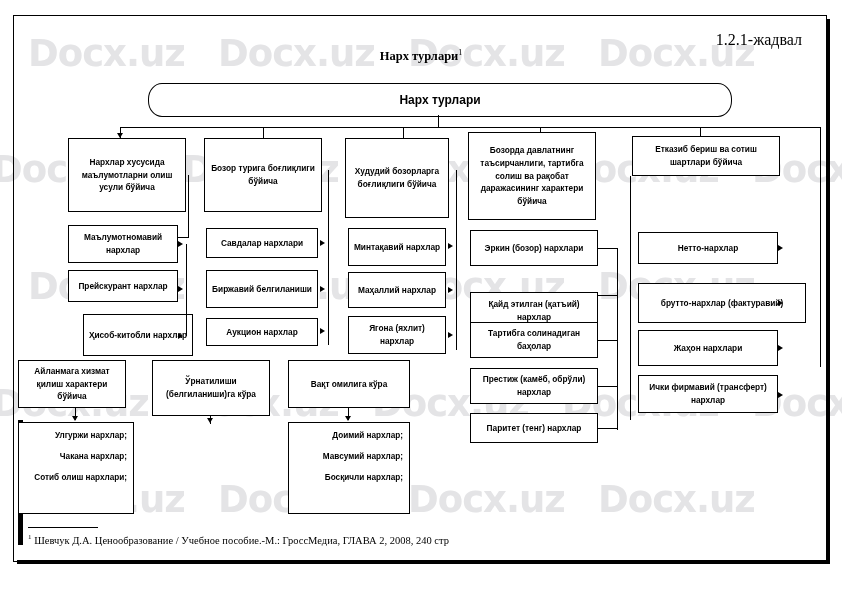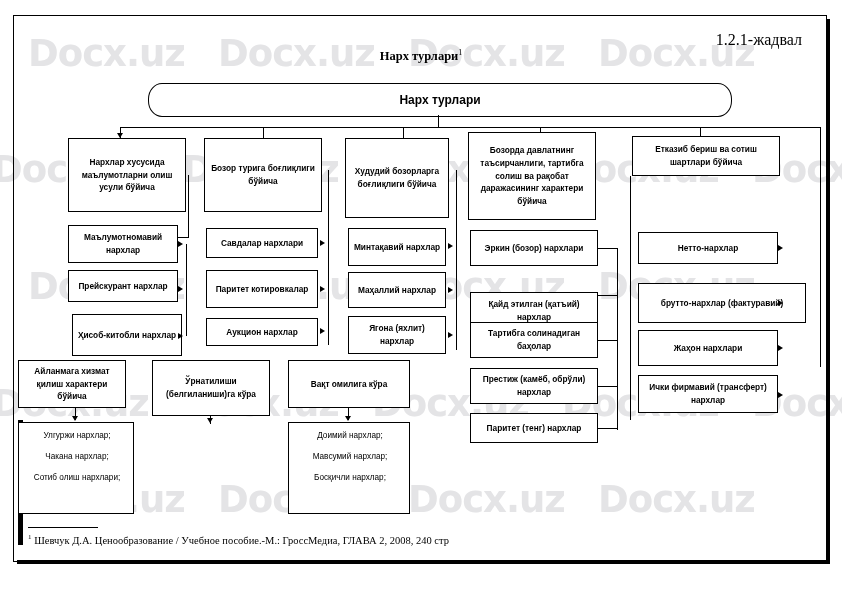--- a/index.html
+++ b/index.html
@@ -42,21 +42,21 @@
   .node{position:absolute;border:1.3px solid #000;background:#fff;
         display:flex;align-items:center;justify-content:center;text-align:center;
         font-size:8.4px;font-weight:700;line-height:1.55;padding:2px 3px;
         box-sizing:border-box;}
   .node.hdr{font-size:8.3px;}
   .node.leaf{font-weight:700;font-size:8.3px;}
 
   
   .listbox{position:absolute;border:1.3px solid #000;background:#fff;
      box-sizing:border-box;padding:7px 6px 4px 8px;font-size:8.2px;line-height:1.35;}
-  .listbox .li{margin-bottom:10px;text-align:center;}
+  .listbox .li{margin-bottom:10px;text-align:right;font-weight:bold;}
   .listbox .li:last-child{margin-bottom:0;}
 
   
   .ln{position:absolute;background:#000;}
   .lnh{height:1.1px;}
   .lnv{width:1.1px;}
   .arrow-r{position:absolute;width:0;height:0;border-top:3.3px solid transparent;
       border-bottom:3.3px solid transparent;border-left:5px solid #000;}
   .arrow-d{position:absolute;width:0;height:0;border-left:3.3px solid transparent;
       border-right:3.3px solid transparent;border-top:5px solid #000;}
@@ -122,30 +122,30 @@
     <div class="ln lnv" style="left:540px;top:127px;height:11px"></div>
     <div class="ln lnv" style="left:700px;top:127px;height:11px"></div>
     <div class="ln lnv" style="left:820px;top:127px;height:240px"></div>
 
     <div class="node hdr" style="left:68px;top:138px;width:118px;height:74px">Нархлар хусусида маълумотларни олиш усули бўйича</div>
     <div class="ln lnv" style="left:188px;top:175px;height:62px"></div>
     <div class="ln lnh" style="left:173px;top:237px;width:16px"></div>
 
     <div class="node leaf" style="left:68px;top:225px;width:110px;height:38px">Маълумотномавий нархлар</div>
     <div class="node leaf" style="left:68px;top:270px;width:110px;height:32px">Прейскурант нархлар</div>
-    <div class="node leaf" style="left:72px;top:314px;width:110px;height:42px">Ҳисоб-китобли нархлар</div>
+    <div class="node leaf" style="left:83px;top:314px;width:110px;height:42px">Ҳисоб-китобли нархлар</div>
 
     <div class="ln lnv" style="left:186px;top:244px;height:92px"></div>
     <div class="arrow-r" style="left:178px;top:241px"></div>
     <div class="arrow-r" style="left:178px;top:286px"></div>
     <div class="arrow-r" style="left:178px;top:333px"></div>
 
     <div class="node hdr" style="left:204px;top:138px;width:118px;height:74px">Бозор турига боғлиқлиги бўйича</div>
     <div class="node leaf" style="left:206px;top:228px;width:112px;height:30px">Савдалар нархлари</div>
-    <div class="node leaf" style="left:206px;top:270px;width:112px;height:38px">Паритет котировкалар</div>
+    <div class="node leaf" style="left:206px;top:270px;width:112px;height:38px">Биржавий белгиланиши</div>
     <div class="node leaf" style="left:206px;top:318px;width:112px;height:28px">Аукцион нархлар</div>
 
     <div class="ln lnv" style="left:328px;top:170px;height:175px"></div>
     <div class="arrow-r" style="left:320px;top:240px"></div>
     <div class="arrow-r" style="left:320px;top:286px"></div>
     <div class="arrow-r" style="left:320px;top:328px"></div>
 
     <div class="node hdr" style="left:345px;top:138px;width:104px;height:80px">Худудий бозорларга боғлиқлиги бўйича</div>
     <div class="node leaf" style="left:348px;top:228px;width:98px;height:38px">Минтақавий нархлар</div>
     <div class="node leaf" style="left:348px;top:272px;width:98px;height:36px">Маҳаллий нархлар</div>

